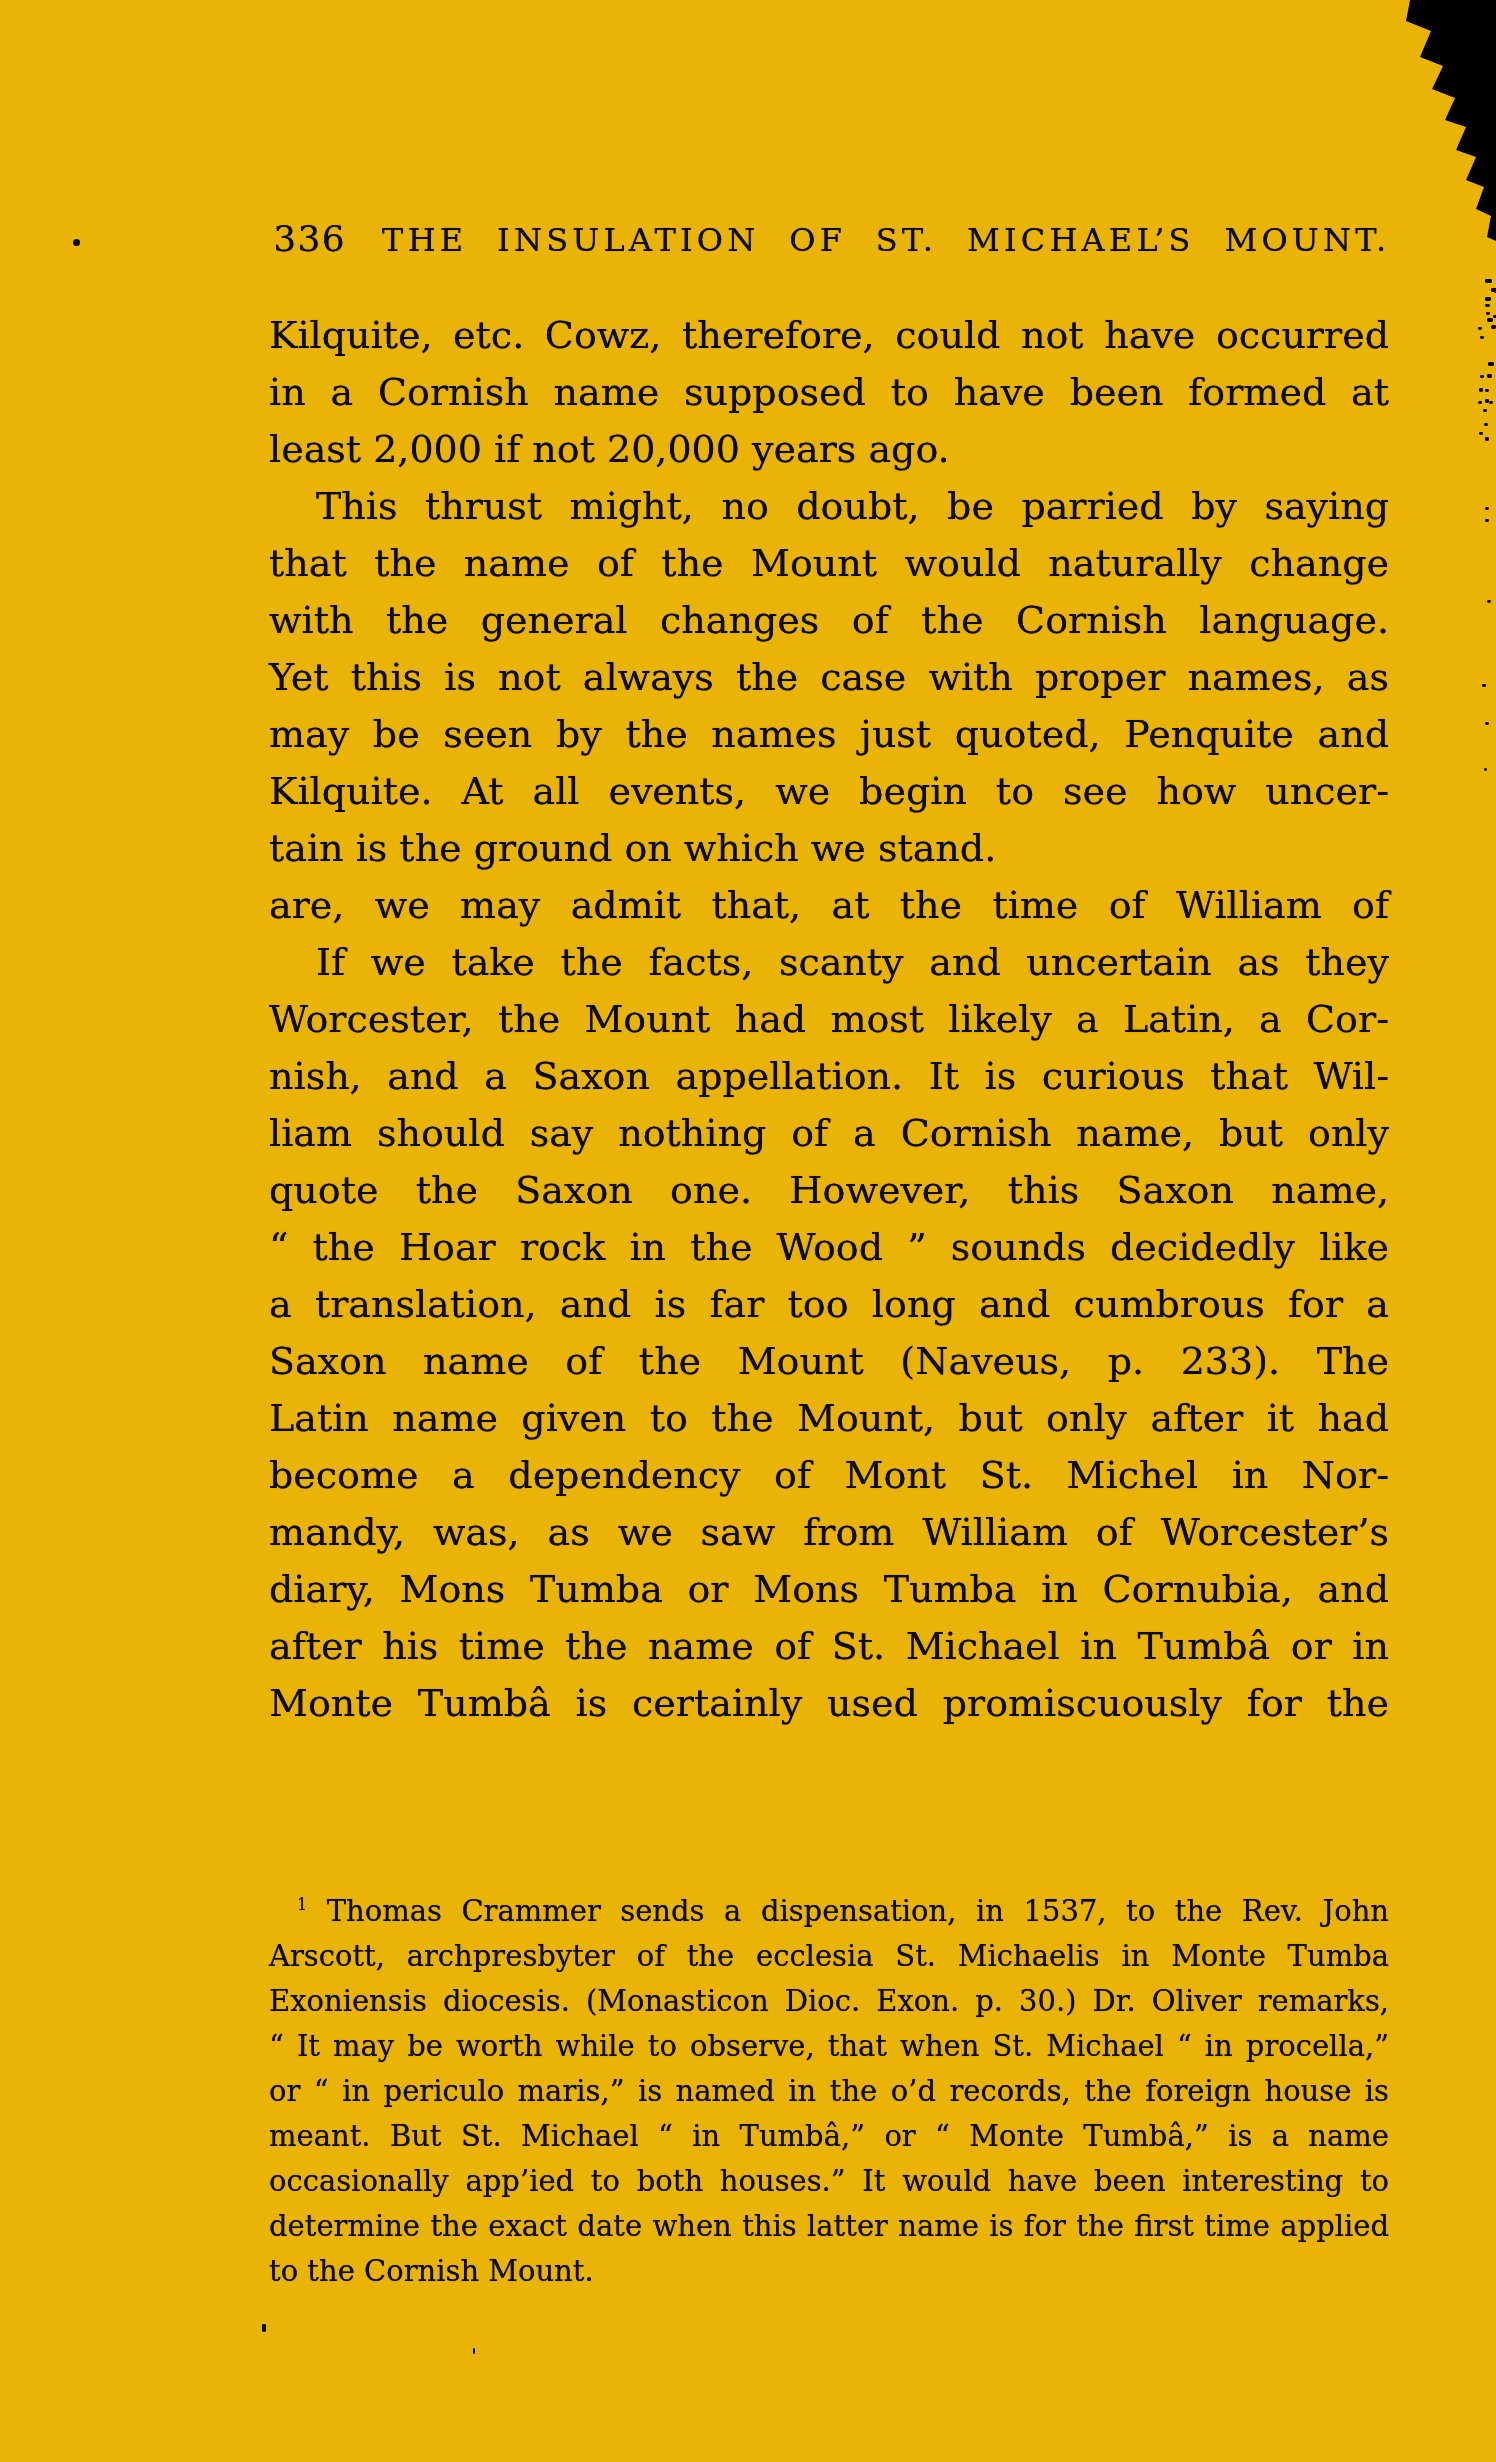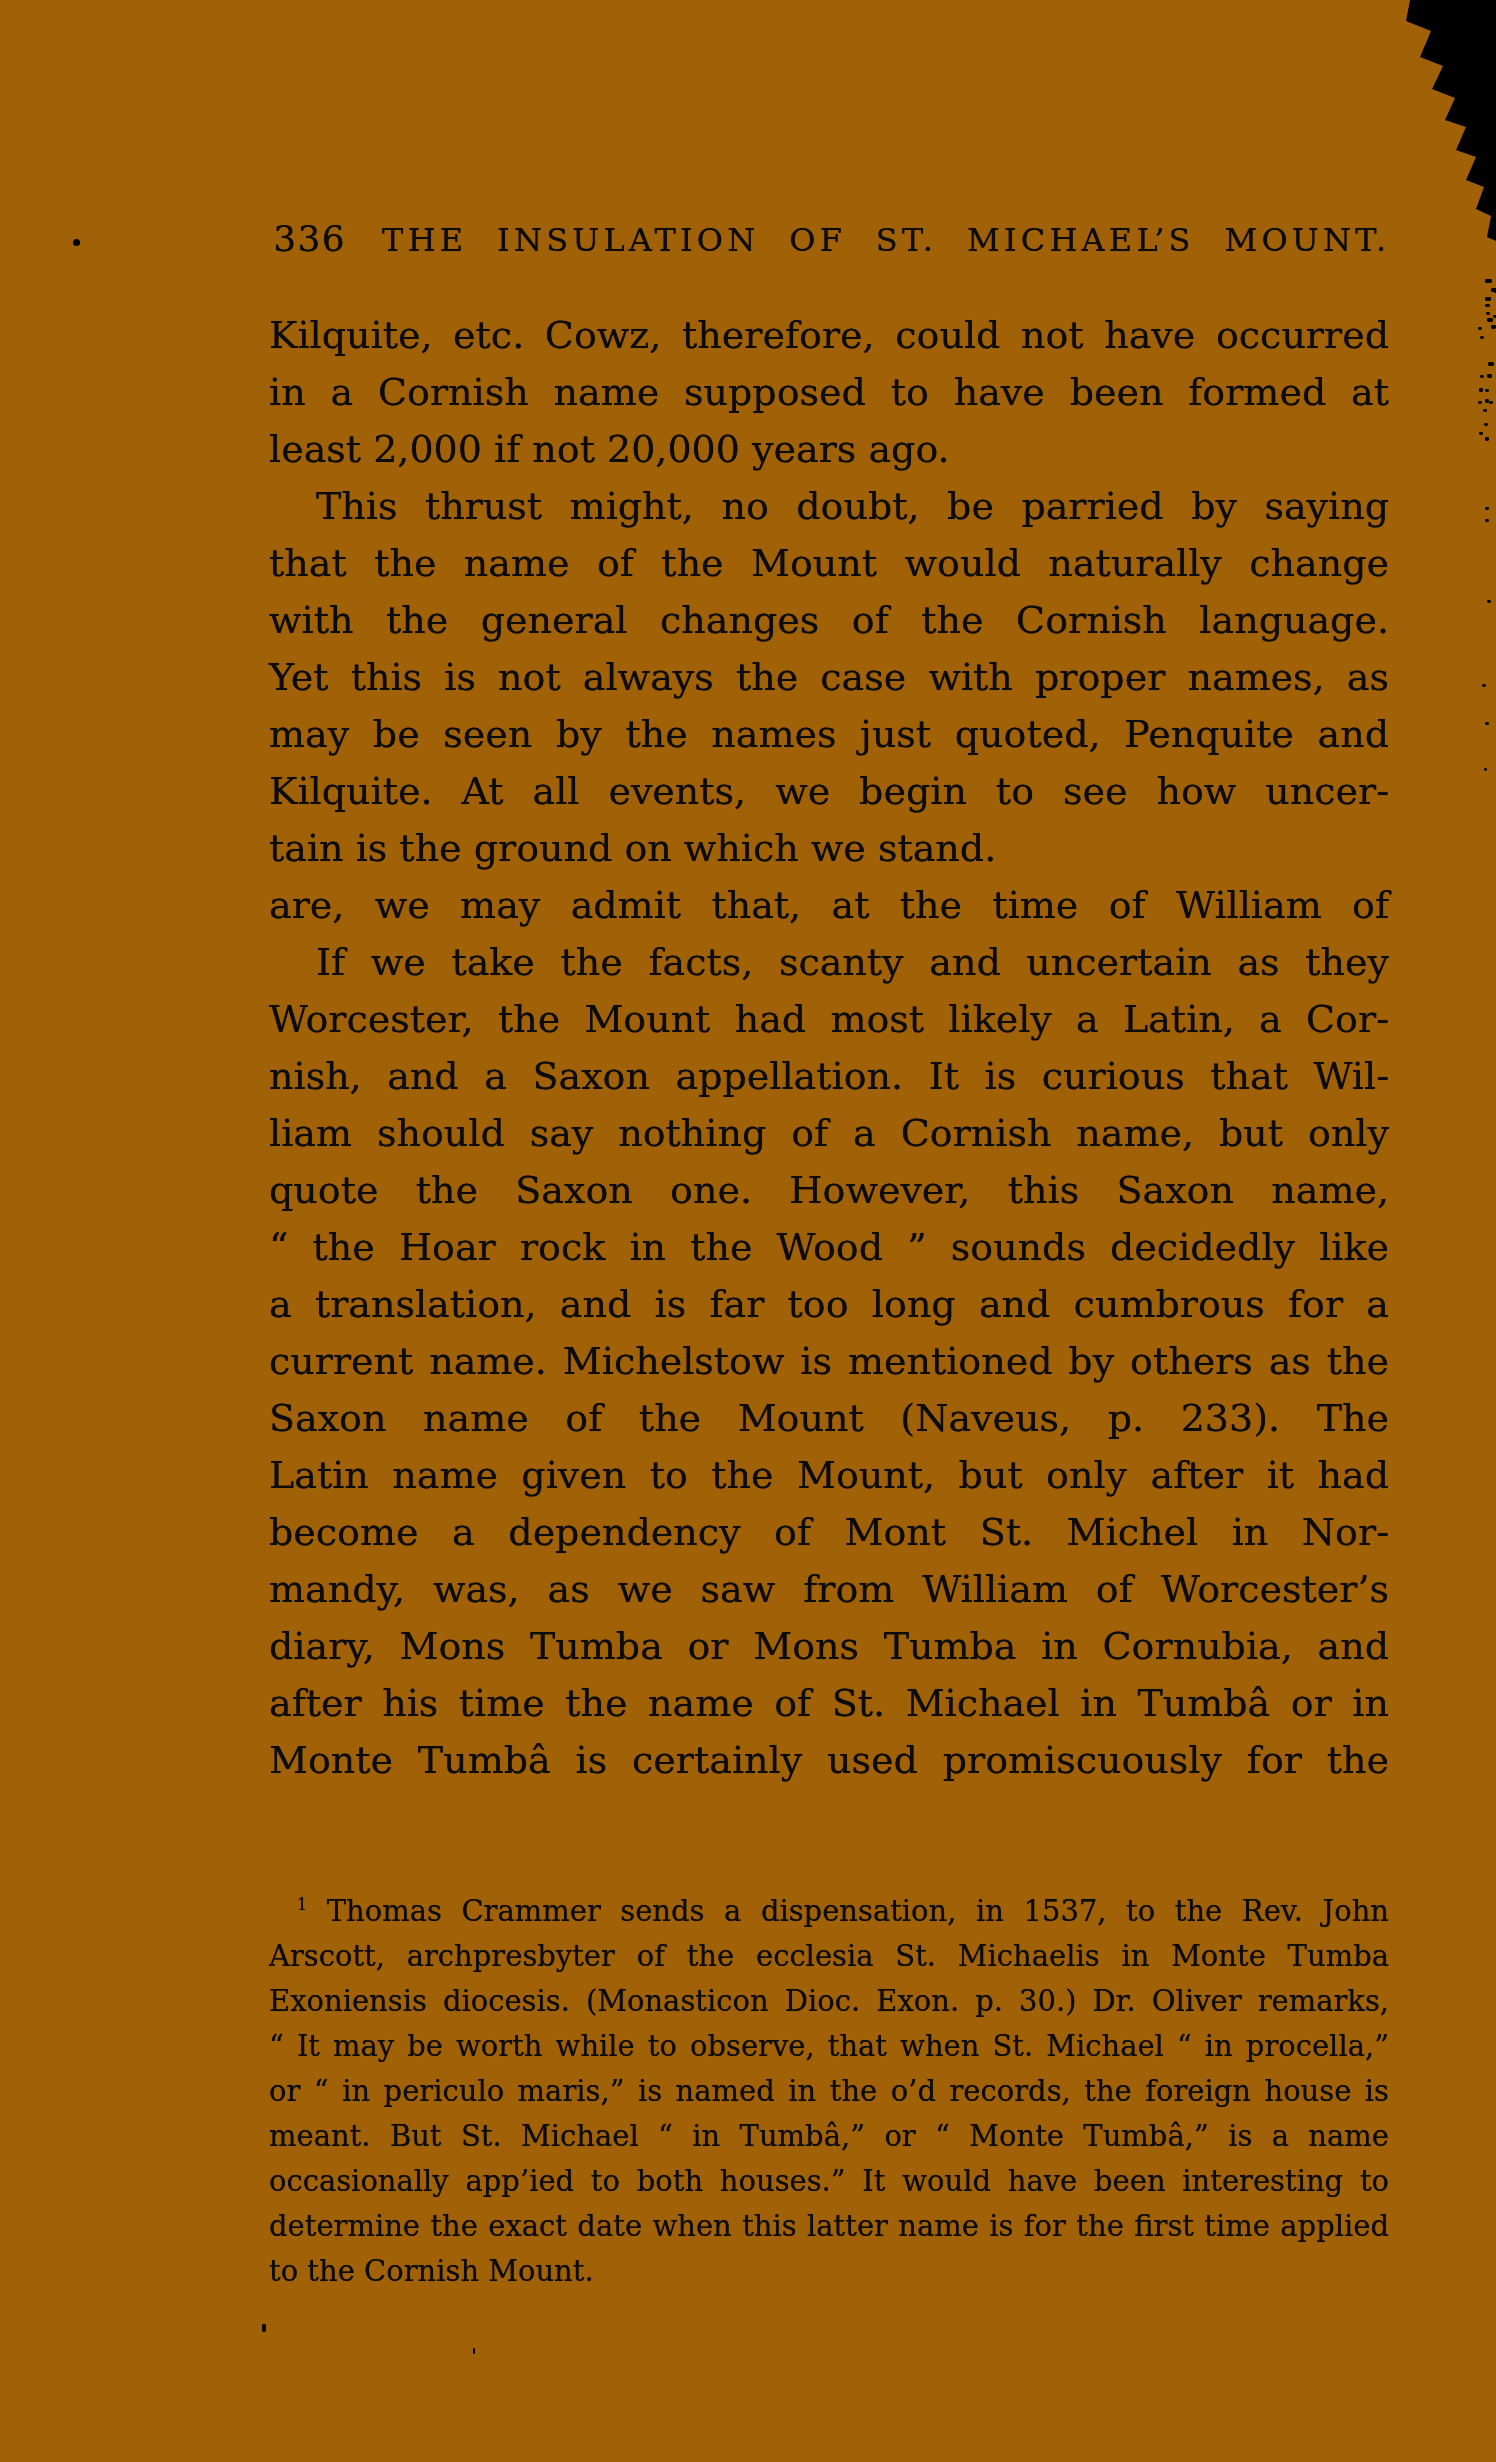--- a/index.html
+++ b/index.html
@@ -1,19 +1,19 @@
 <!DOCTYPE html>
 <html style="font-size:11px"><head>
 <meta charset="utf-8">
 <style>
   html,body{margin:0;padding:0;background:#ffffff;}
   .page{
     position:relative;
     width:1496px;height:2462px;
-    background:#a16207;
+    background:#eab308;
     overflow:hidden;
     font-family:"DejaVu Serif","Liberation Serif",serif;
     color:#0b0b0b;
   }
   .page *{box-sizing:border-box;}
   .header{
     position:absolute;top:218px;left:269px;width:1120px;
     display:flex;align-items:baseline;
     white-space:nowrap;
   }
@@ -77,21 +77,20 @@
       <div class="line"><span class="it">Kilquite</span><span>.  At all events, we begin to see how uncer-</span></div>
       <div class="line last"><span>tain is the ground on which we stand.</span></div>
       <div class="line"><span>are, we may admit that, at the time of William of</span></div>
       <div class="line indent"><span>If we take the facts, scanty and uncertain as they</span></div>
       <div class="line"><span>Worcester, the Mount had most likely a Latin, a Cor-</span></div>
       <div class="line"><span>nish, and a Saxon appellation.  It is curious that Wil-</span></div>
       <div class="line"><span>liam should say nothing of a Cornish name, but only</span></div>
       <div class="line"><span>quote the Saxon one.  However, this Saxon name,</span></div>
       <div class="line"><span>“ the Hoar rock in the Wood ” sounds decidedly like</span></div>
       <div class="line"><span>a translation, and is far too long and cumbrous for a</span></div>
-      <div class="line"><span>current name.  </span><span class="it">Michelstow</span><span> is mentioned by others as the</span></div>
       <div class="line"><span>Saxon name of the Mount (Naveus, p. 233).  The</span></div>
       <div class="line"><span>Latin name given to the Mount, but only after it had</span></div>
       <div class="line"><span>become a dependency of Mont St. Michel in Nor-</span></div>
       <div class="line"><span>mandy, was, as we saw from William of Worcester’s</span></div>
       <div class="line"><span>diary, </span><span class="it">Mons Tumba</span><span> or </span><span class="it">Mons Tumba in Cornubia</span><span>, and</span></div>
       <div class="line"><span>after his time the name of </span><span class="it">St. Michael in Tumbâ</span><span> or in</span></div>
       <div class="line"><span class="it">Monte Tumbâ</span><span> is certainly used promiscuously for the</span></div>
     </div>
 
   <div class="footnote" id="footnote-text">

